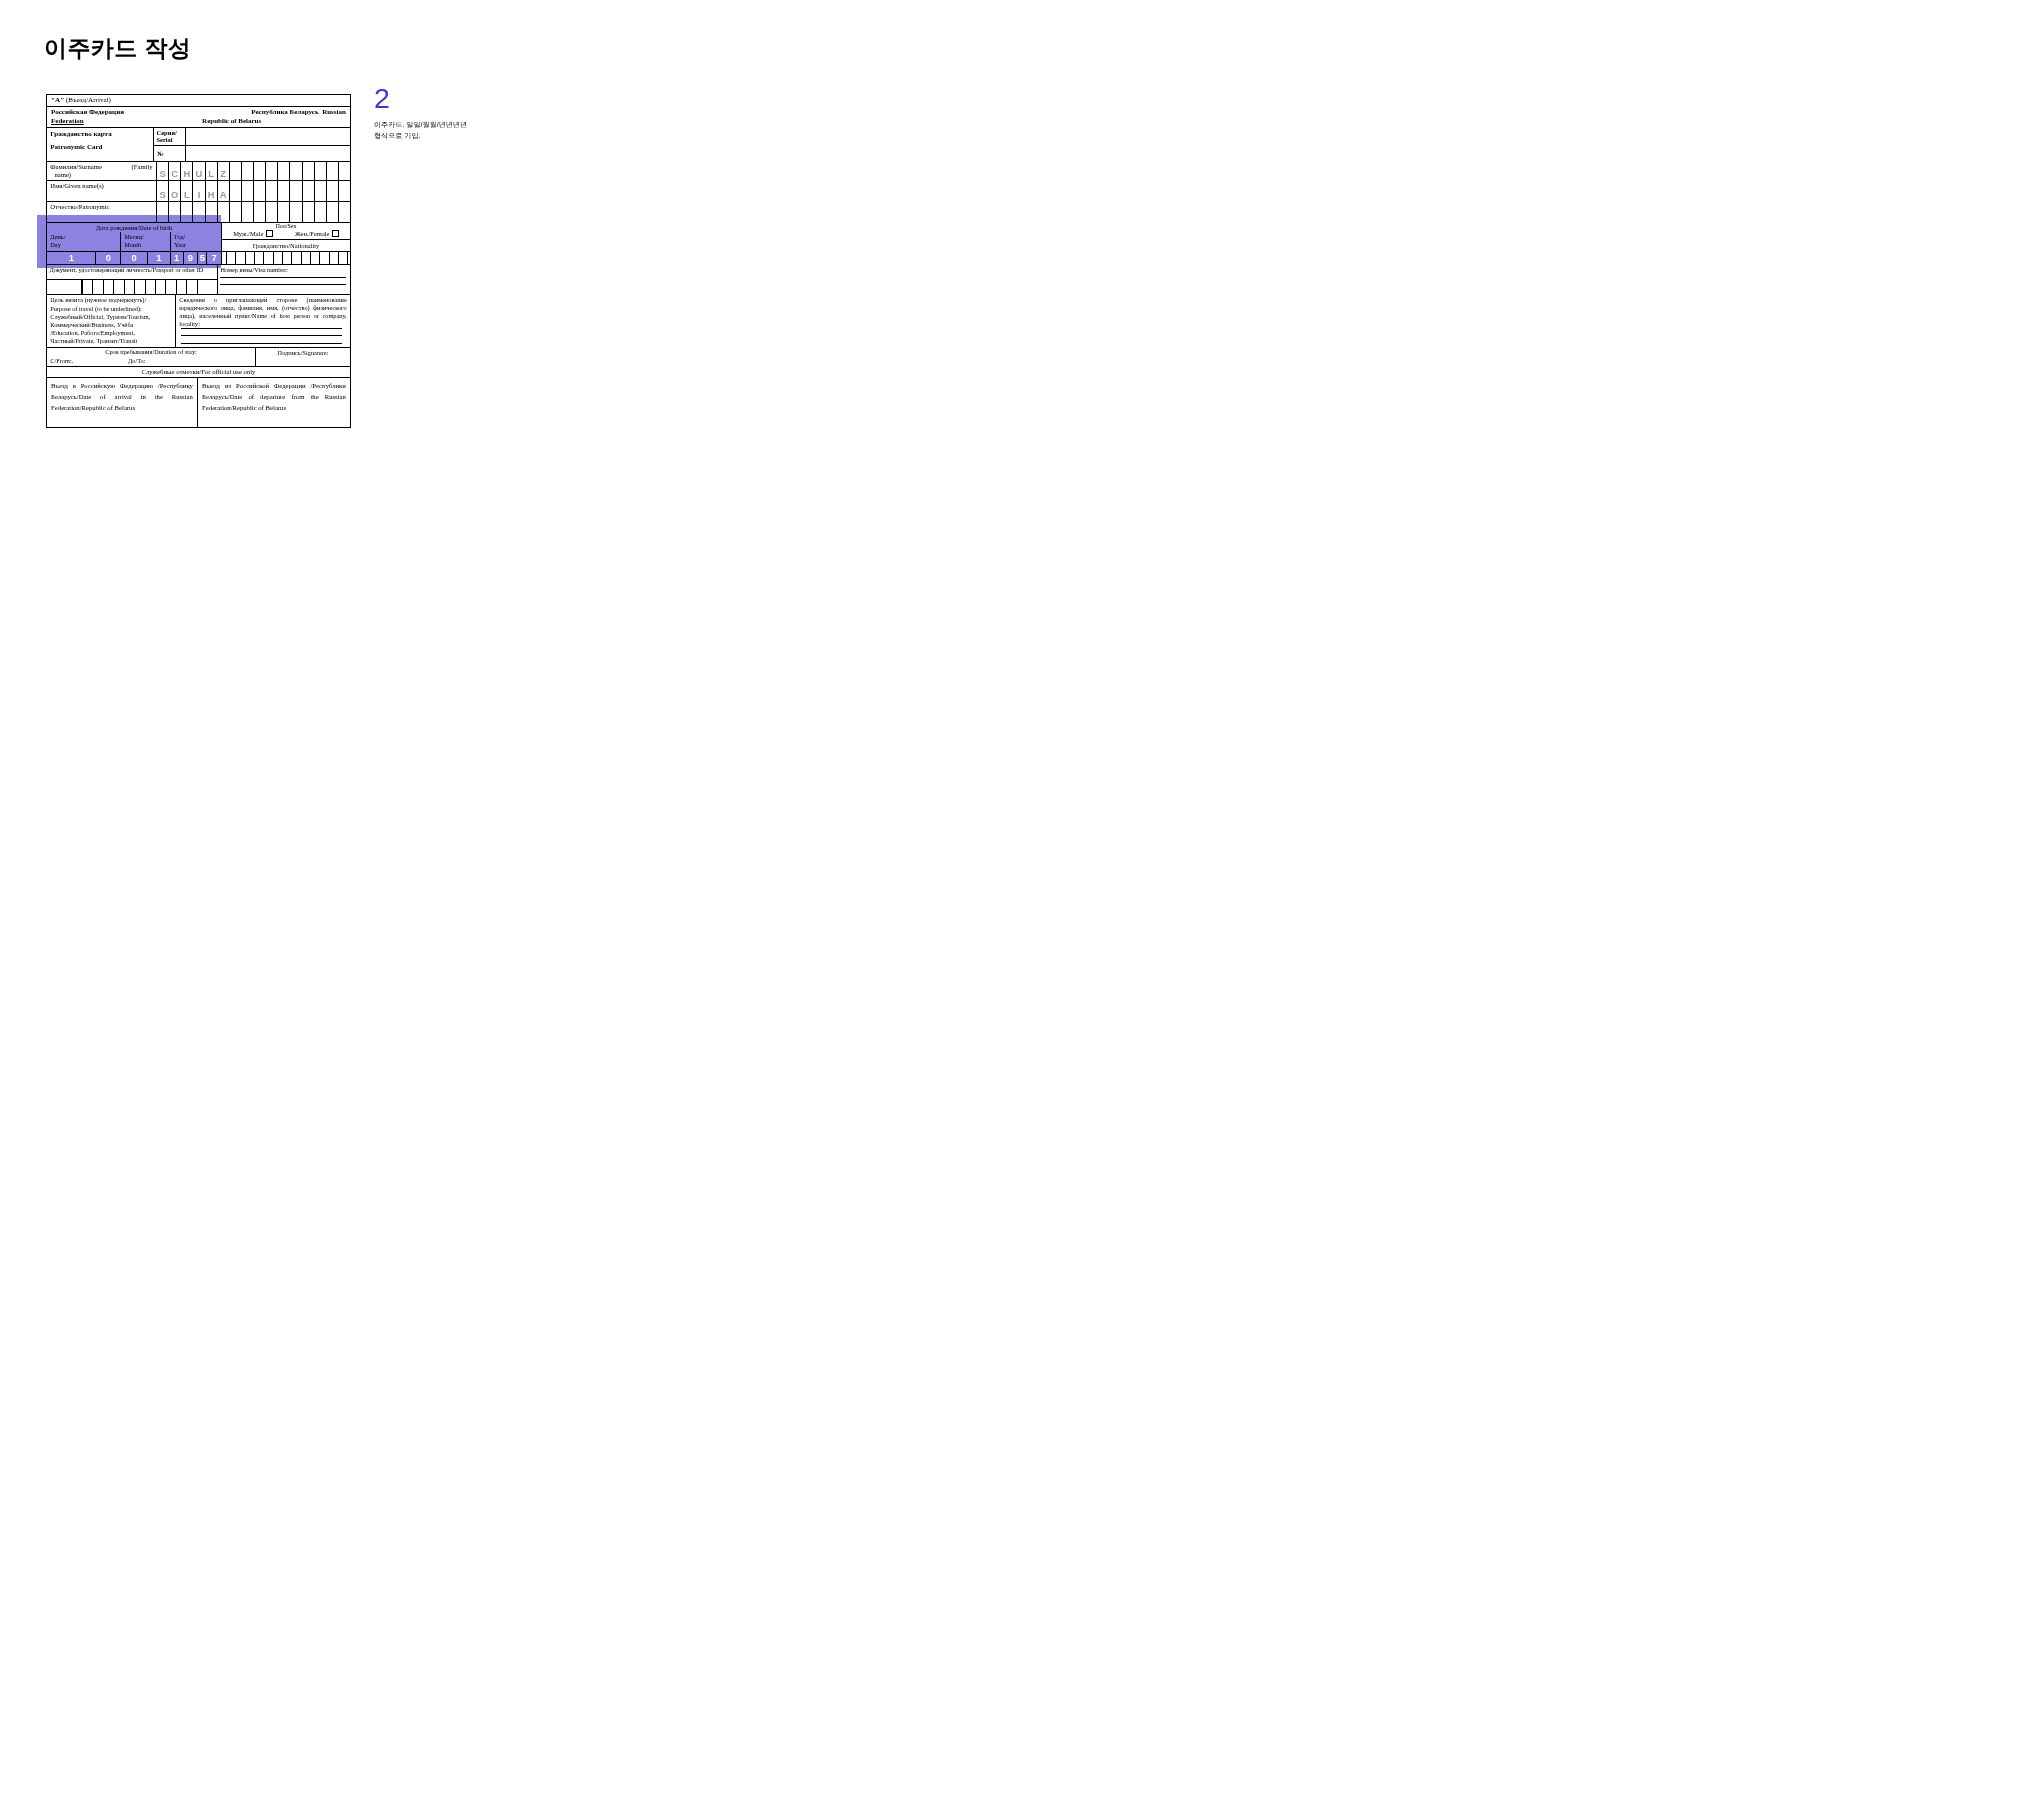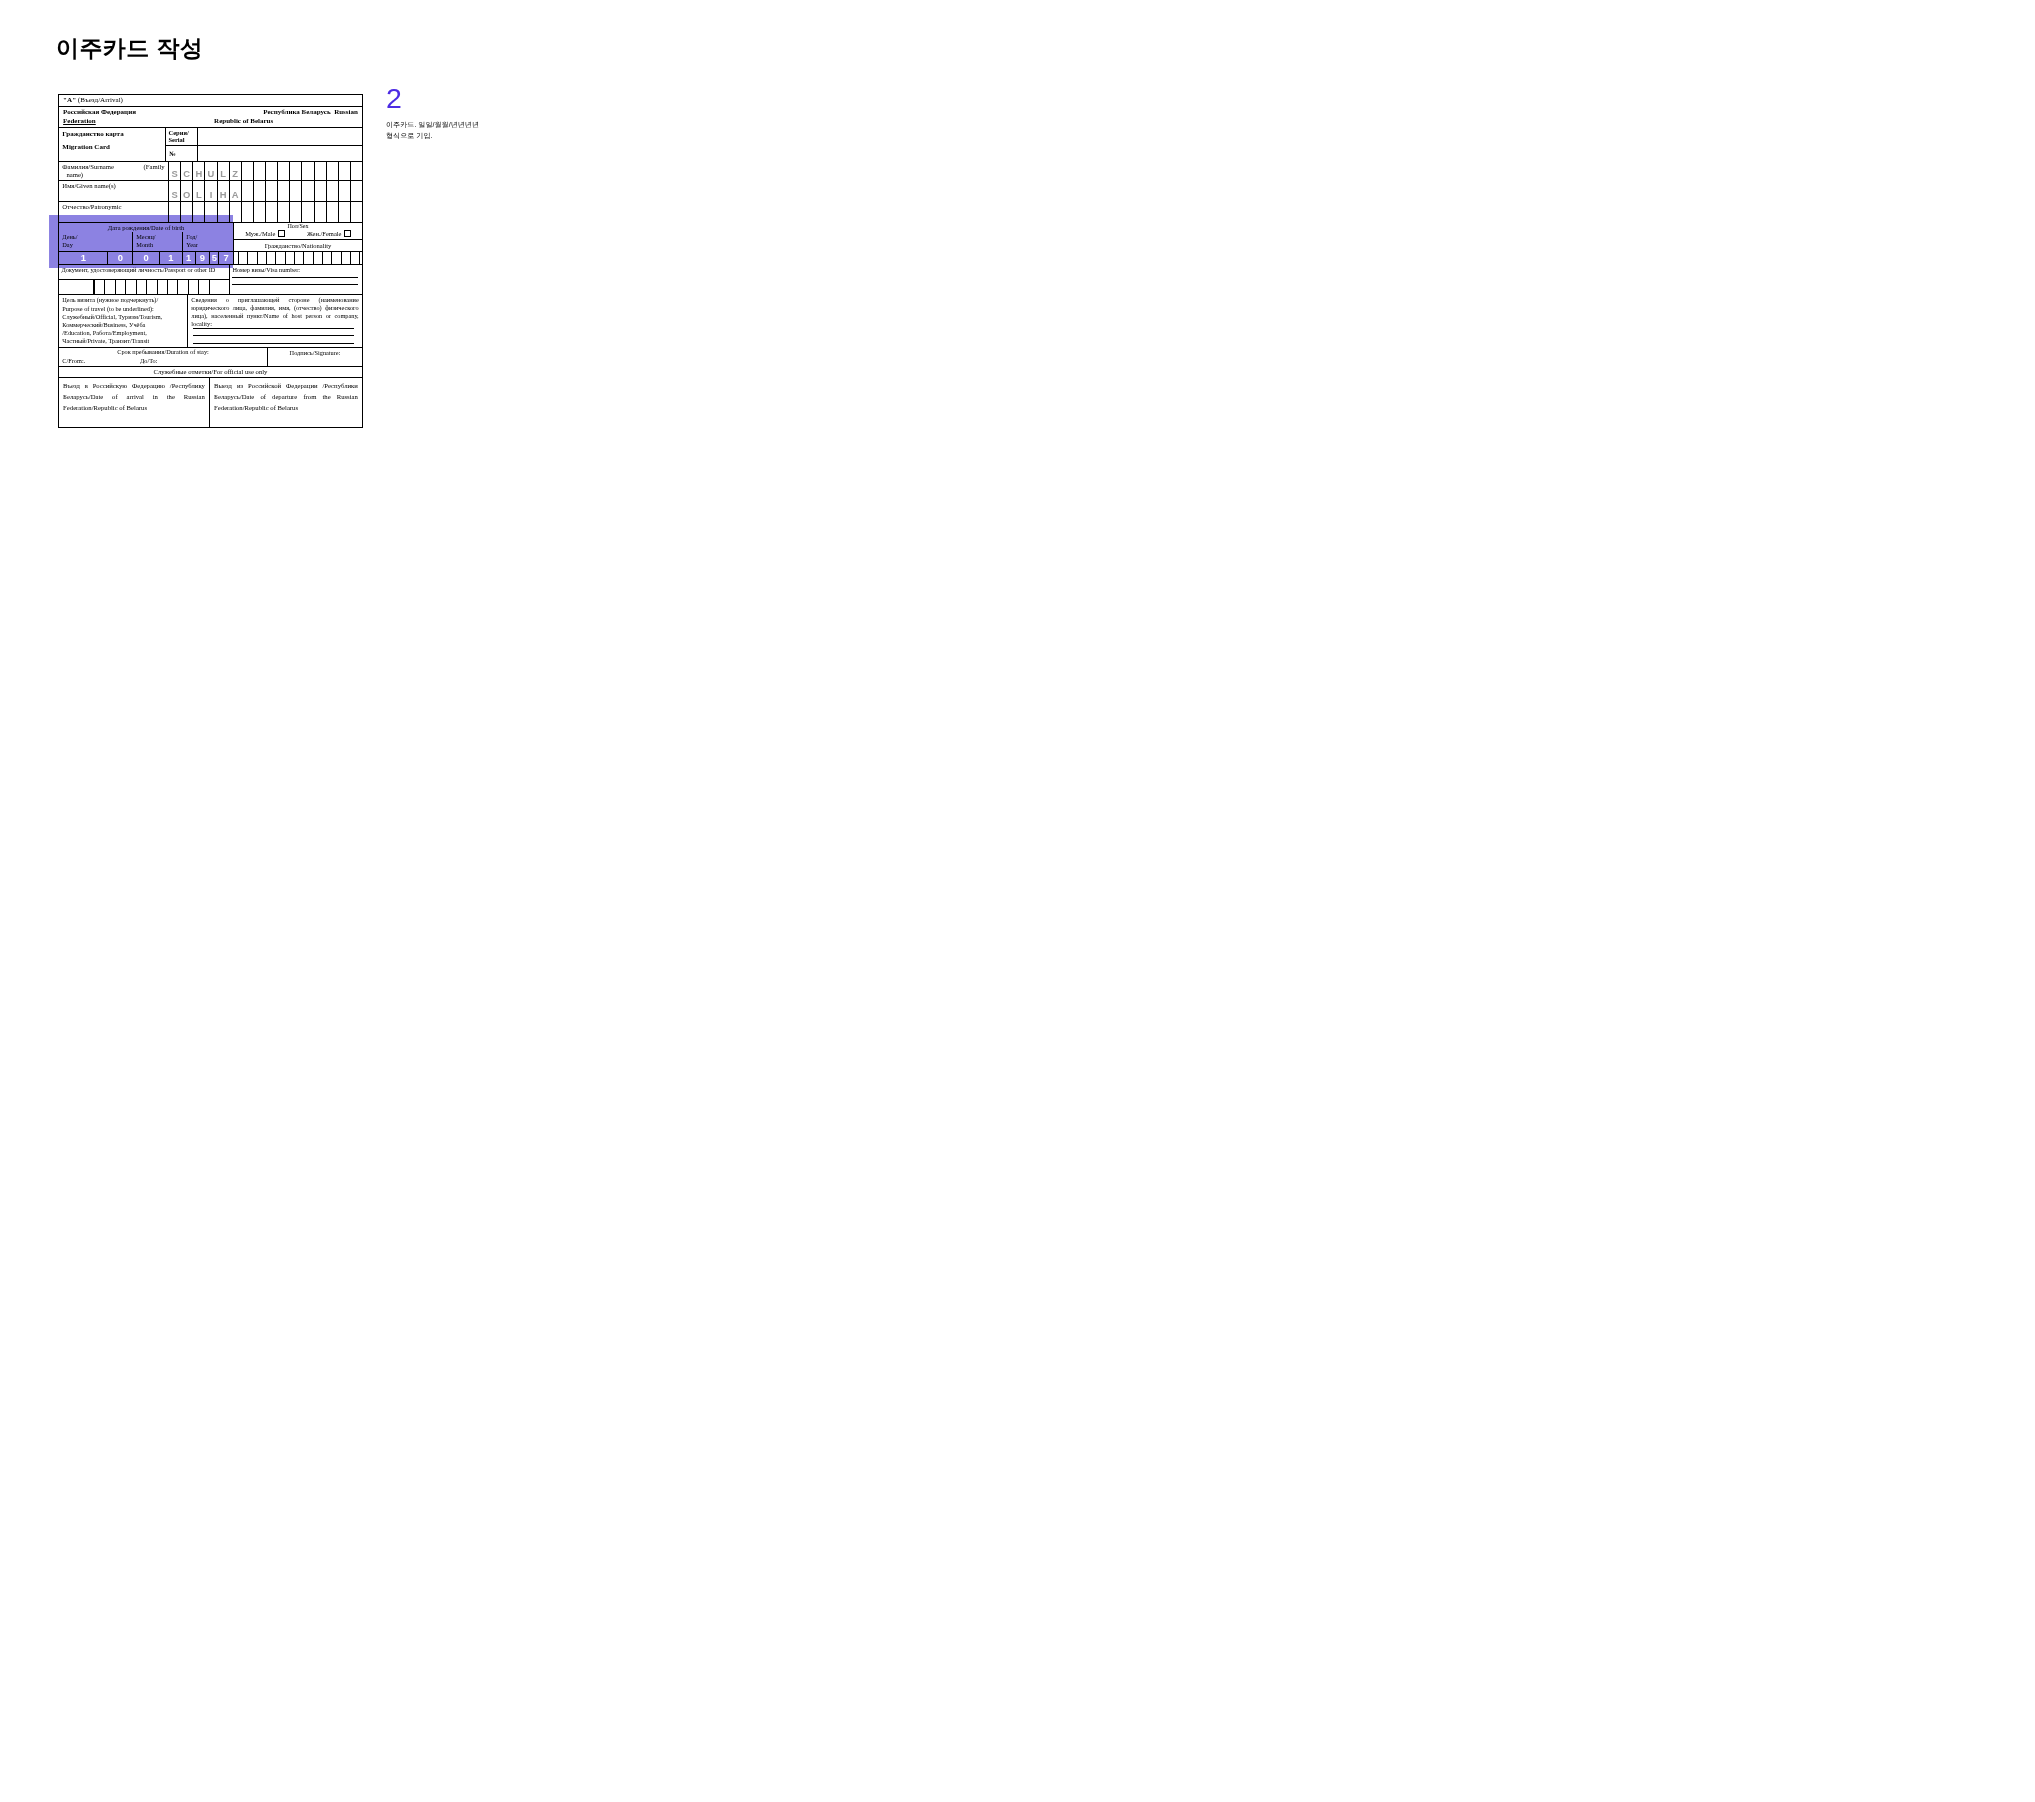--- a/index.html
+++ b/index.html
@@ -1,17 +1,17 @@
 <!DOCTYPE html>
 <html style="font-size:6.5px"><head>
 <meta charset="utf-8">
 <style>
   html,body{margin:0;padding:0;background:#ffffff;}
   .page{position:relative;width:629px;height:459px;background:#ffffff;overflow:hidden;
-        font-family:"Liberation Serif",serif;color:#000;margin-left:12px;}
+        font-family:"Liberation Serif",serif;color:#000;}
   .slide-title{position:absolute;left:44px;top:33px;font-family:"Liberation Sans",sans-serif;
         font-size:23px;font-weight:700;letter-spacing:0.4px;color:#000;}
   
   .highlight{position:absolute;left:37px;top:215px;width:184px;height:53px;background:#8c82e2;z-index:1;}
   
   .step-number{position:absolute;left:374px;top:84px;font-family:"Liberation Sans",sans-serif;
         font-size:28.5px;font-weight:500;color:#4c2be3;line-height:1;}
   .step-note{position:absolute;left:374px;top:120px;width:106px;font-family:"Liberation Sans",sans-serif;
         font-size:7.1px;line-height:10.6px;color:#000;white-space:pre-line;}
 
@@ -146,21 +146,21 @@
       </div>
       <div class="hdr-l2">
         <span>Federation</span>
         <span class="rb">Republic of Belarus</span>
       </div>
     </div>
 
     <div class="row r-mc">
       <div class="mc-label">
         <div>Гражданство карта</div>
-        <div class="l2">Migration Card</div>
+        <div class="l2">Patronymic Card</div>
       </div>
       <div class="mc-right">
         <div class="serial-row">
           <div class="serial-cell">Серия/
 Serial</div>
           <div class="blank"></div>
         </div>
         <div class="num-row">
           <div class="num-cell">№</div>
           <div class="blank"></div>

